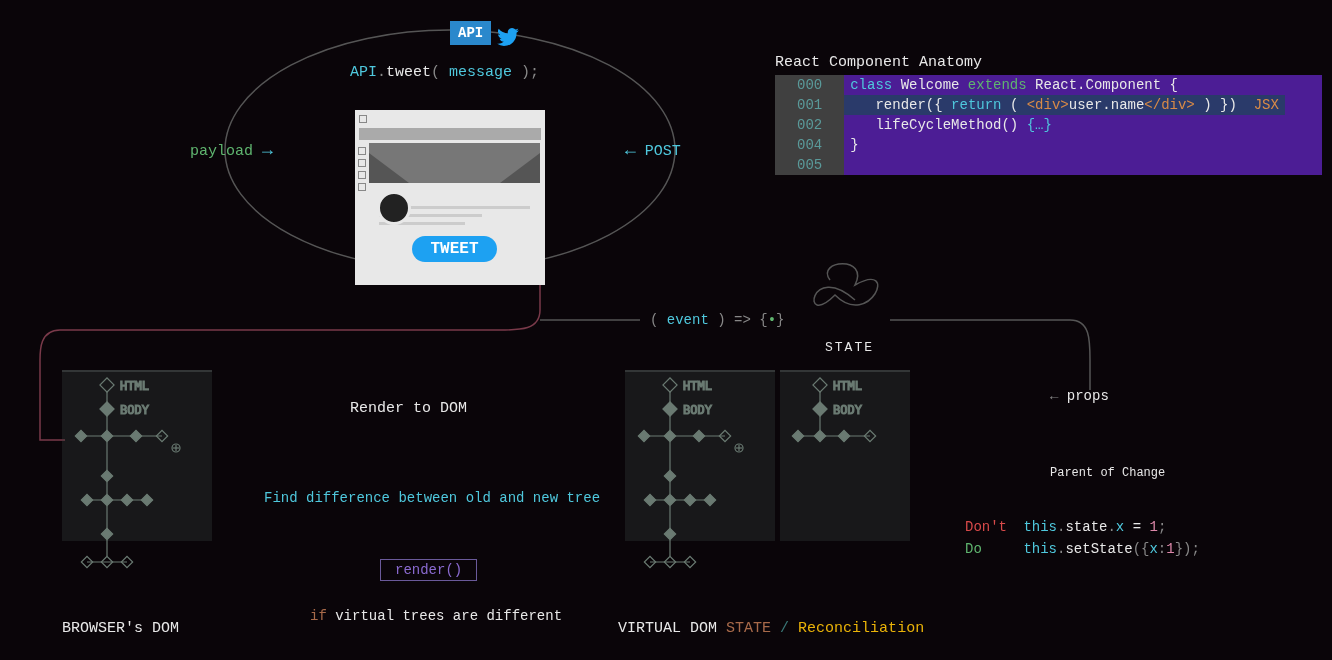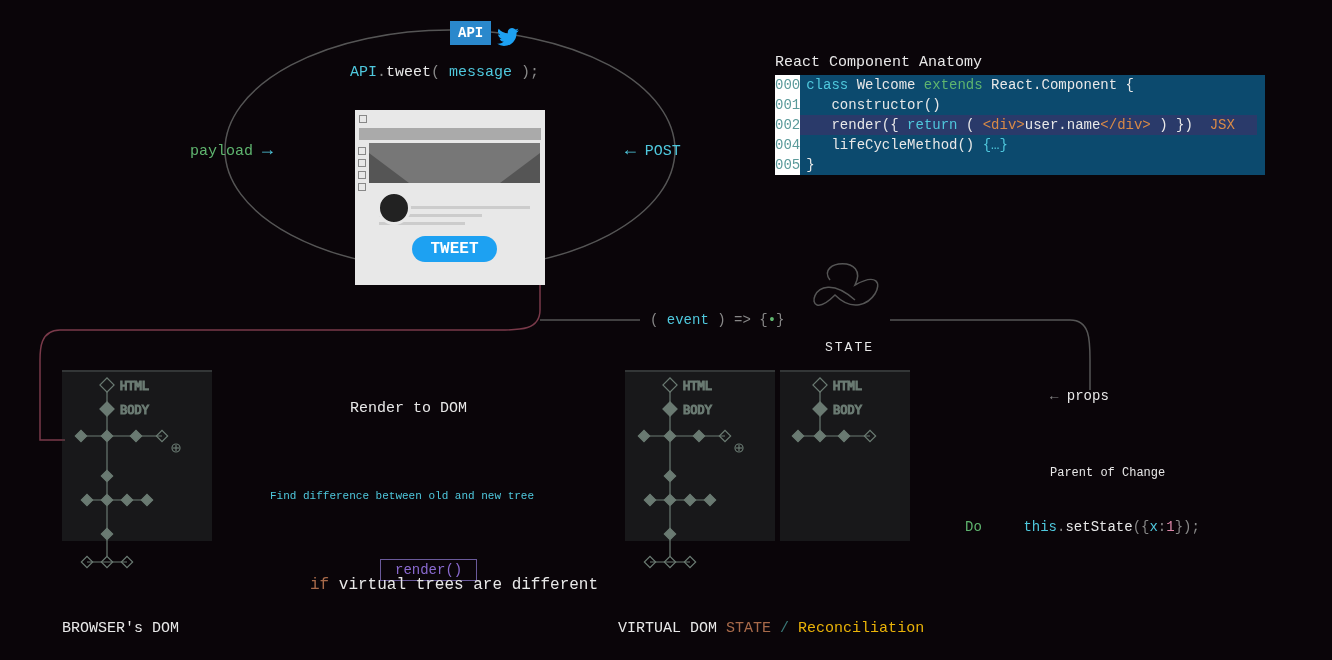--- a/index.html
+++ b/index.html
@@ -71,26 +71,26 @@
   .tweet-wrap { text-align: center; }
   
   .code-panel {
     background: #1a4040;
     font-family: 'Courier New', monospace;
     font-size: 14px;
     line-height: 20px;
     display: flex;
   }
   .code-gutter {
-    background: #ffffff;
+    background: #404040;
     color: #5a9a9a;
-    padding: 0 0;
+    padding: 0 22px;
     text-align: right;
   }
-  .code-body { background: #0c4a6e; flex: 1; padding-right: 8px; }
+  .code-body { background: #4c1d95; flex: 1; padding-right: 37px; }
   .code-line { padding: 0 6px; white-space: nowrap; }
   .code-line.hl { background: #2a3a6a; }
   
   .dom-box {
     width: 150px;
     height: 171px;
     background: rgba(60,70,65,0.3);
     border-top: 2px solid rgba(210,230,220,0.15);
   }
   
@@ -173,23 +173,20 @@
     <div>000</div>
     <div>001</div>
     <div>002</div>
     <div>004</div>
     <div>005</div>
   </div>
   <div class="code-body">
     <div class="code-line">
       <span class="cyan">class </span><span class="white">Welcome </span><span class="green">extends </span><span class="white">React.Component {</span>
     </div>
-    <div class="code-line">
-      &nbsp;&nbsp;&nbsp;<span class="white">constructor</span><span class="white">()</span>
-    </div>
     <div class="code-line hl">
       &nbsp;&nbsp;&nbsp;<span class="white">render</span><span class="white">({ </span><span class="cyan">return</span><span class="white"> ( </span><span class="orange">&lt;div&gt;</span><span class="white">user.name</span><span class="orange">&lt;/div&gt;</span><span class="white"> )</span><span class="white"> })</span>&nbsp;&nbsp;<span class="orange">JSX</span>
     </div>
     <div class="code-line">
       &nbsp;&nbsp;&nbsp;<span class="white">lifeCycleMethod</span><span class="white">() </span><span class="cyan">{…}</span>
     </div>
     <div class="code-line">
       <span class="white">}</span>
     </div>
   </div>
@@ -200,27 +197,27 @@
 </div>
 
 <div class="abs white" style="left:825px;top:340px;font-size:13px;letter-spacing:2px;">STATE</div>
 
 <div class="abs white" style="left:1050px;top:388px;font-size:14px;">
   <span class="gray">←</span> <span>props</span>
 </div>
 
 <div class="abs white" style="left:350px;top:400px;font-size:15px;">Render to DOM</div>
 
-<div class="abs cyan" style="left:270px;top:490px;font-size:11px;">Find difference between old and new tree</div>
+<div class="abs cyan" style="left:264px;top:490px;font-size:14px;">Find difference between old and new tree</div>
 
 <div class="abs" style="left:380px;top:540px;margin-top:19px;">
   <span class="render-pill">render()</span>
 </div>
 
-<div class="abs" style="left:310px;top:576px;font-size:16px;">
+<div class="abs" style="left:310px;top:608px;font-size:14px;">
   <span class="brown">if</span> <span class="white">virtual trees are different</span>
 </div>
 
 <div class="abs dom-box" style="left:62px;top:370px;">
   <svg width="150" height="235">
     <g stroke="#6a7a72" stroke-width="1.2" fill="none">
 
       <rect x="40" y="8" width="10" height="10" transform="rotate(45 45 13)"></rect>
       <text x="58" y="18" fill="#6a7a72" font-size="12" font-family="monospace">HTML</text>
       <line x1="45" y1="20" x2="45" y2="32"></line>
@@ -311,16 +308,20 @@
   </svg>
 </div>
 <div class="abs" style="left:618px;top:620px;font-size:15px;">
   <span class="white">VIRTUAL DOM</span> <span class="brown">STATE</span> <span class="dimteal">/</span> <span class="teal">Reconciliation</span>
 </div>
 
 <div class="abs white" style="left:1050px;top:466px;font-size:12px;">Parent of Change</div>
 
 <div class="abs" style="left:965px;top:516px;font-size:14px;line-height:22px;">
   <div>
+    <span class="red" style="display:inline-block;width:50px;">Don't</span>
+    <span class="cyan">this</span><span class="gray">.</span><span class="white">state</span><span class="gray">.</span><span class="cyan">x</span><span class="white"> = </span><span class="pink">1</span><span class="gray">;</span>
+  </div>
+  <div>
     <span class="green" style="display:inline-block;width:50px;">Do</span>
     <span class="cyan">this</span><span class="gray">.</span><span class="white">setState</span><span class="gray">({</span><span class="cyan">x</span><span class="gray">:</span><span class="pink">1</span><span class="gray">});</span>
   </div>
 </div>
 
 </body></html>

